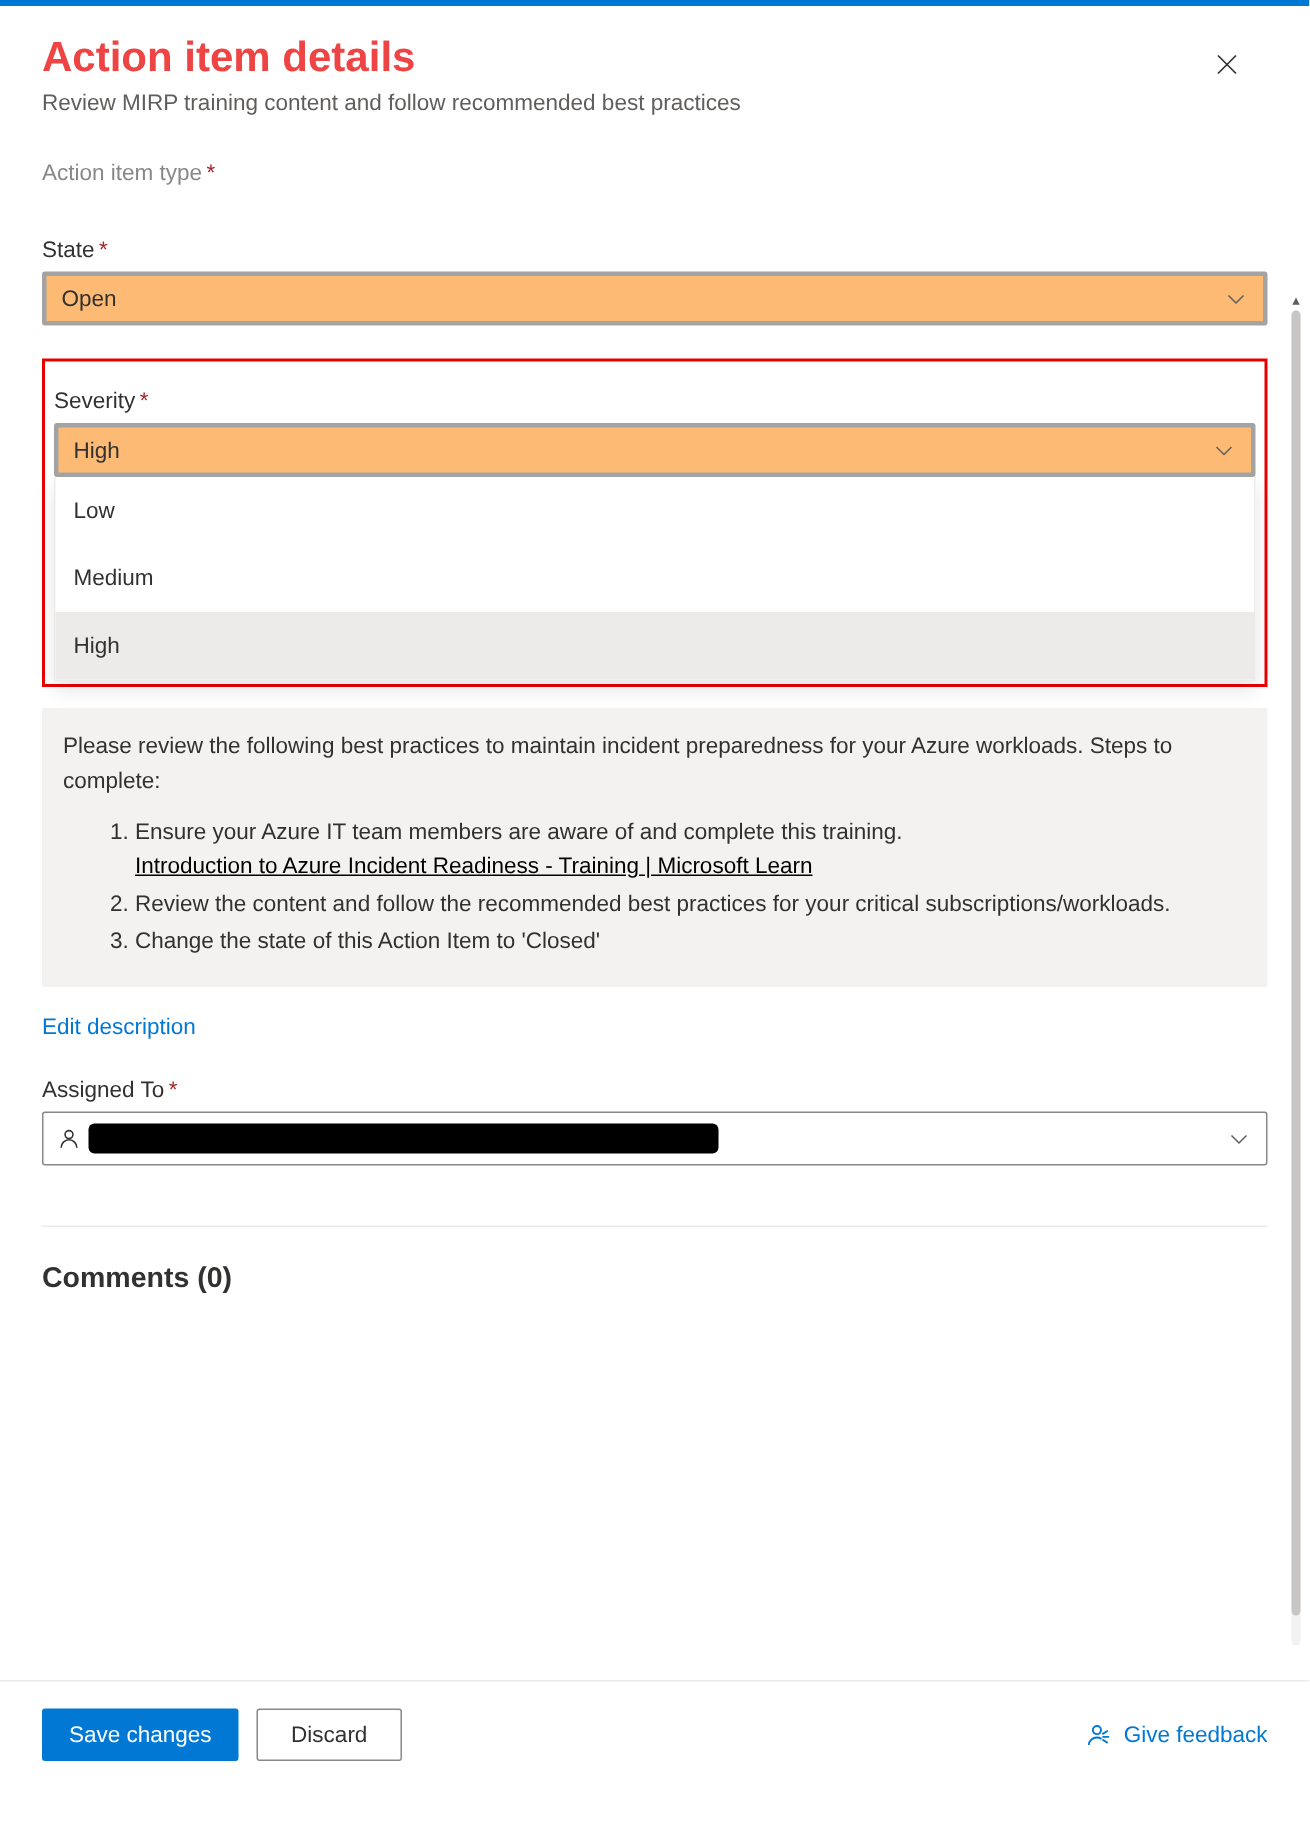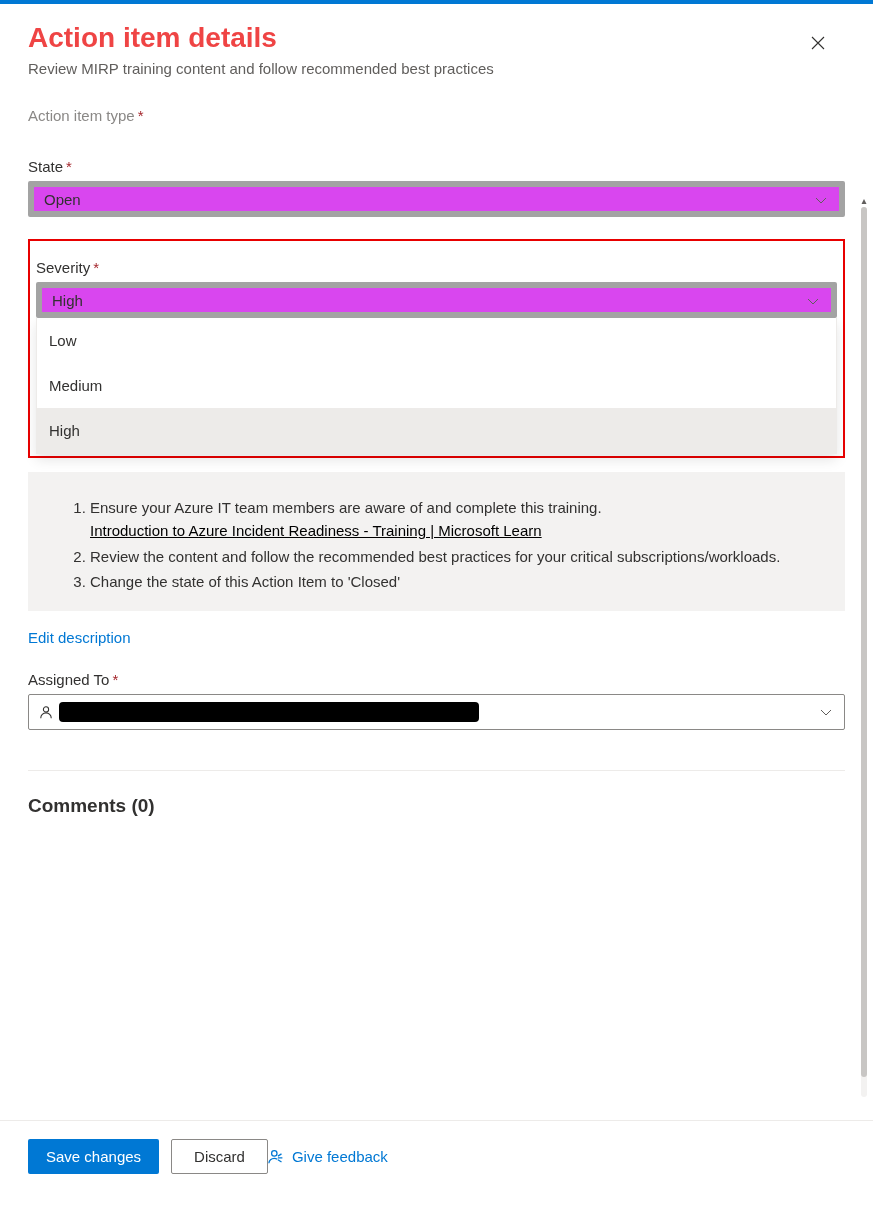--- a/index.html
+++ b/index.html
@@ -76,22 +76,22 @@
     .field-label {
       font-size: 15px;
       color: #323130;
       margin-bottom: 6px;
     }
     .field-label.muted { color: #8a8886; }
     .req { color: #a4262c; margin-left: 3px; }
     .select {
       width: 100%;
       height: 36px;
-      border: 6px solid #a3a3a3;
-      background: #d946ef;
+      border: 3px solid #a3a3a3;
+      background: #fdba74;
       display: flex;
       align-items: center;
       padding: 0 10px;
       font-size: 15px;
       position: relative;
       cursor: pointer;
       border-radius: 2px;
     }
     .select.disabled {
       background: #f3f2f1;
@@ -175,21 +175,21 @@
     .comments-h {
       font-size: 19px;
       font-weight: 600;
       margin: 0 0 20px 0;
     }
     .footer {
       border-top: 1px solid #edebe9;
       padding: 18px 28px;
       display: flex;
       align-items: center;
-      justify-content: flex-start;
+      justify-content: space-between;
       background: #fff;
     }
     .footer-left { display: flex; gap: 12px; }
     .btn-primary {
       background: #0078d4;
       color: #fff;
       border: none;
       padding: 8px 18px;
       font-size: 15px;
       cursor: pointer;
@@ -282,20 +282,21 @@
         <div class="dropdown">
           <div class="dropdown-item">Low</div>
           <div class="dropdown-item">Medium</div>
           <div class="dropdown-item selected">High</div>
         </div>
       </div>
     </div>
 
     
     <div class="desc-box">
+      <div>Please review the following best practices to maintain incident preparedness for your Azure workloads. Steps to complete:</div>
       <ol>
         <li>
           <span>Ensure your Azure IT team members are aware of and complete this training.</span><br>
           <a class="link-purple" href="#">Introduction to Azure Incident Readiness - Training | Microsoft Learn</a>
         </li>
         <li>Review the content and follow the recommended best practices for your critical subscriptions/workloads.</li>
         <li>Change the state of this Action Item to 'Closed'</li>
       </ol>
     </div>
 

